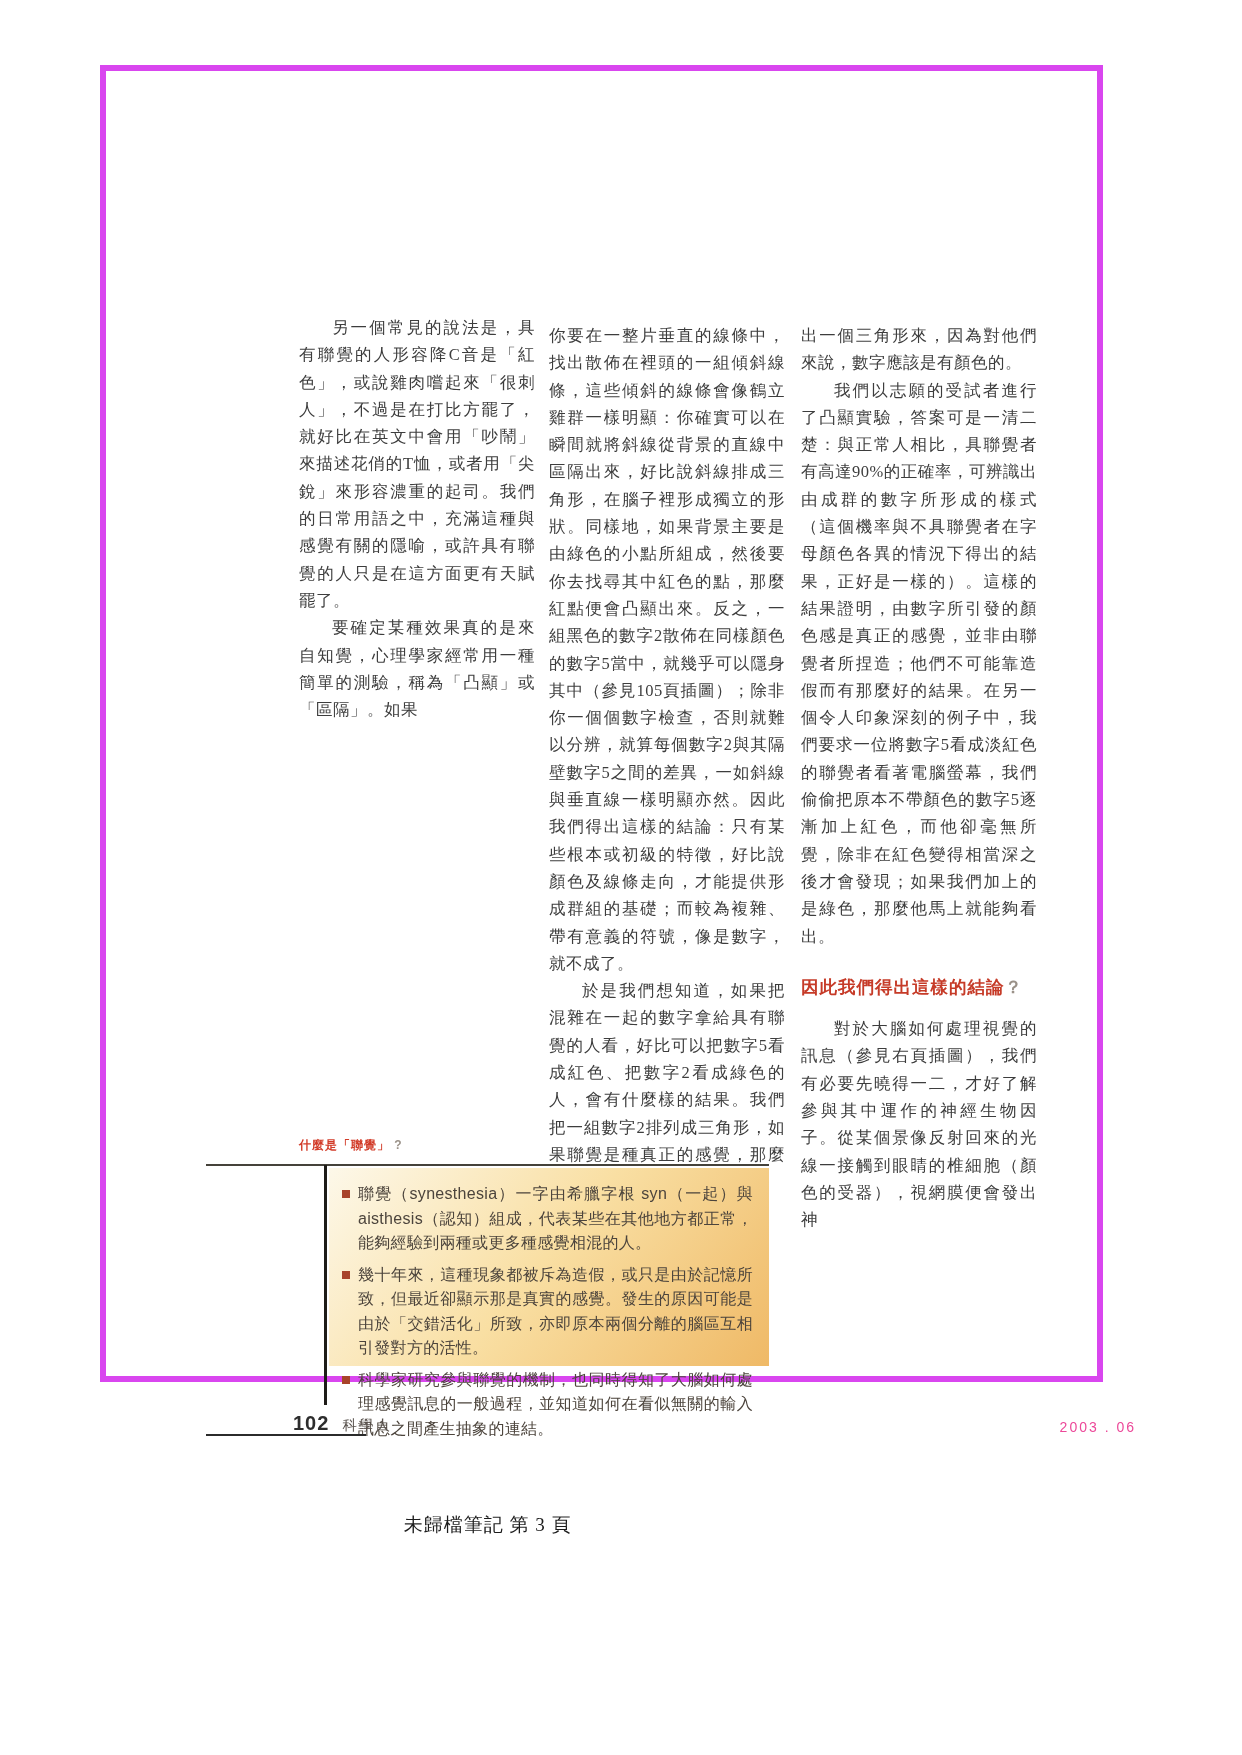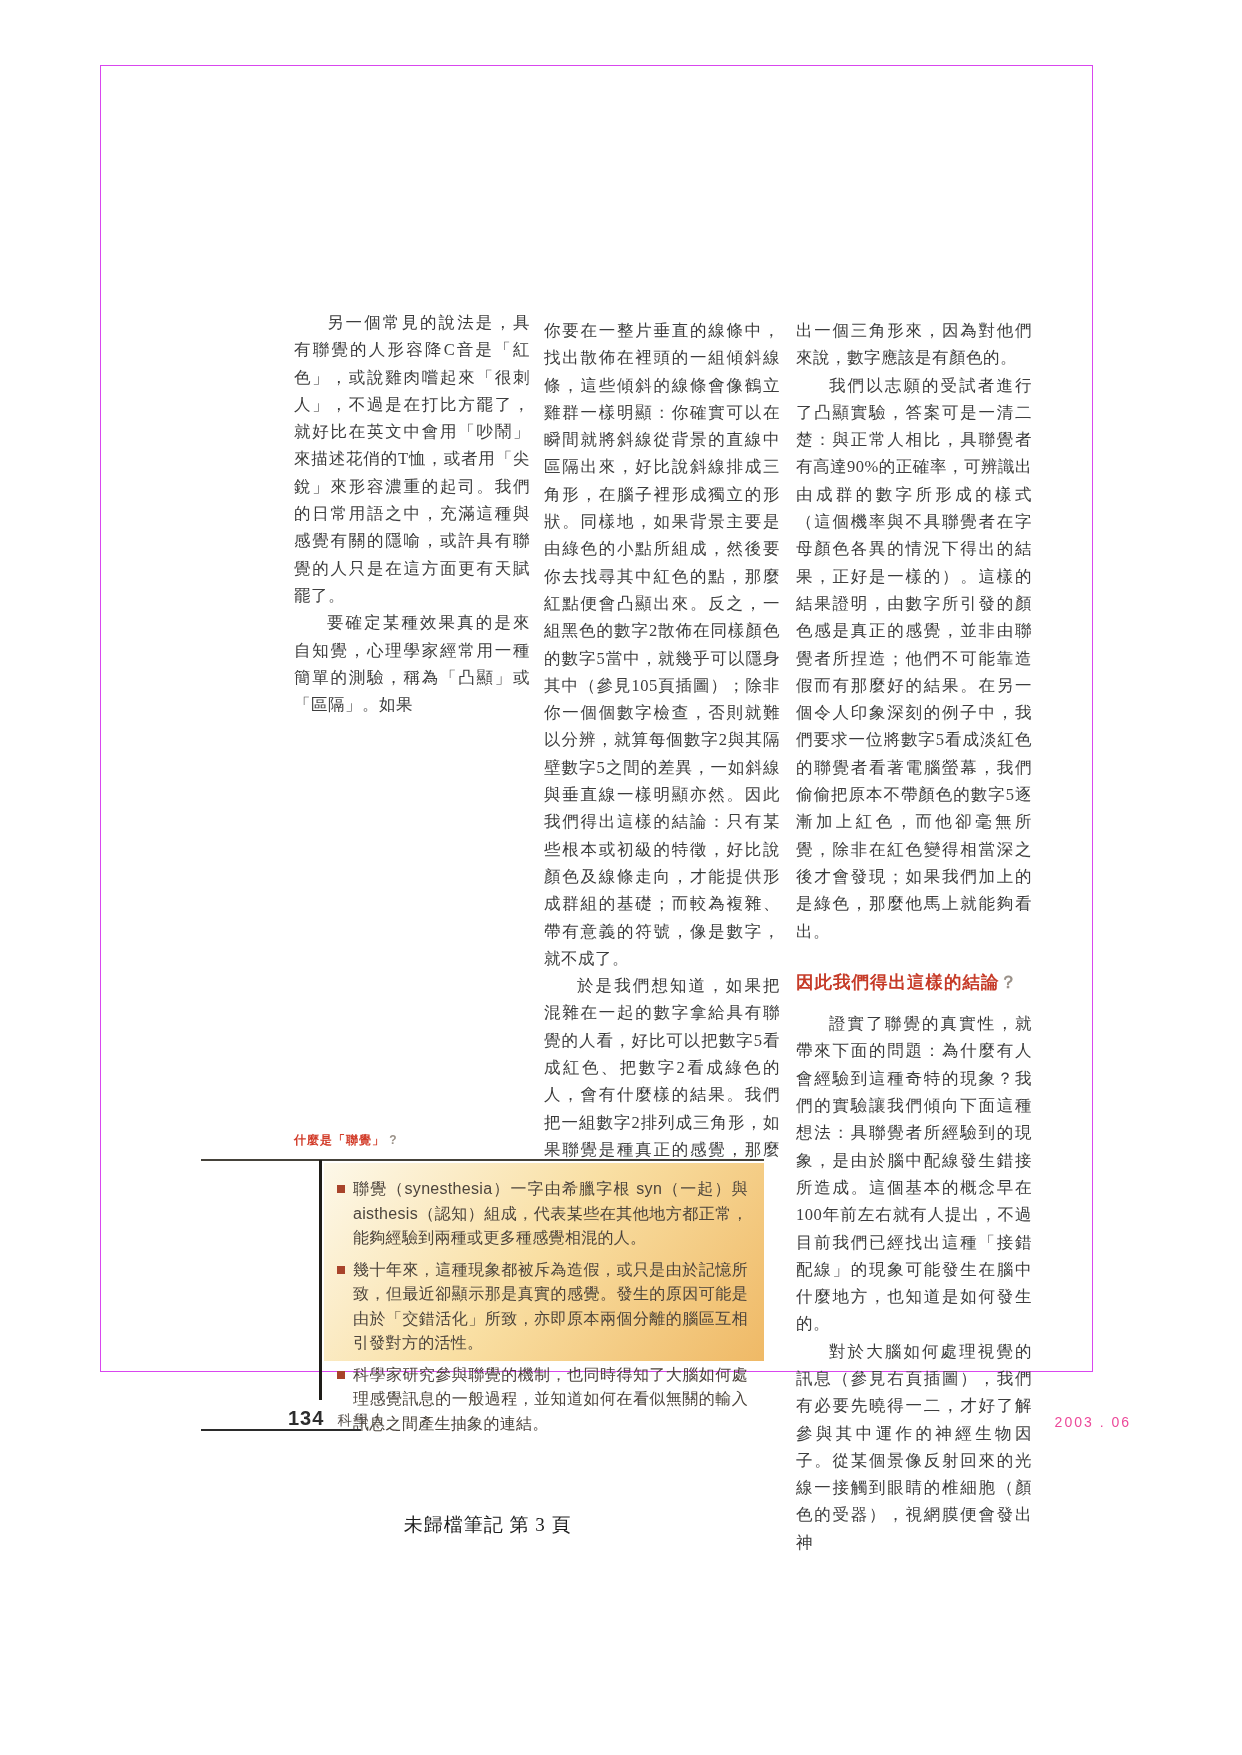--- a/index.html
+++ b/index.html
@@ -2,21 +2,21 @@
 <html><head>
 <meta charset="utf-8">
 <style>
   html,body{margin:0;padding:0;}
   body{
     width:1242px;height:1755px;position:relative;background:#ffffff;
     font-family:"Liberation Serif", serif;
   }
   .page-frame{
     position:absolute;left:100px;top:65px;width:991px;height:1305px;
-    border:1px solid #d946ef;background:#ffffff;
+    border:6px solid #d946ef;background:#ffffff;
   }
   .text-col{
     position:absolute;width:236px;text-align:justify;
     font-size:16.5px;line-height:27.3px;letter-spacing:0.5px;color:#3d3d3d;
   }
   .text-col p{margin:0;text-indent:2em;}
   .text-col p.noindent{text-indent:0;margin-top:8px;}
   #col1{left:193px;top:243px;}
   #col2{left:443px;top:243px;}
   #col3{left:695px;top:243px;}
@@ -85,21 +85,20 @@
     <p class="noindent">你要在一整片垂直的線條中，找出散佈在裡頭的一組傾斜線條，這些傾斜的線條會像鶴立雞群一樣明顯：你確實可以在瞬間就將斜線從背景的直線中區隔出來，好比說斜線排成三角形，在腦子裡形成獨立的形狀。同樣地，如果背景主要是由綠色的小點所組成，然後要你去找尋其中紅色的點，那麼紅點便會凸顯出來。反之，一組黑色的數字2散佈在同樣顏色的數字5當中，就幾乎可以隱身其中（參見105頁插圖）；除非你一個個數字檢查，否則就難以分辨，就算每個數字2與其隔壁數字5之間的差異，一如斜線與垂直線一樣明顯亦然。因此我們得出這樣的結論：只有某些根本或初級的特徵，好比說顏色及線條走向，才能提供形成群組的基礎；而較為複雜、帶有意義的符號，像是數字，就不成了。</p>
     <p>於是我們想知道，如果把混雜在一起的數字拿給具有聯覺的人看，好比可以把數字5看成紅色、把數字2看成綠色的人，會有什麼樣的結果。我們把一組數字2排列成三角形，如果聯覺是種真正的感覺，那麼我們的測試者將很容易「看」</p>
   </div>
 
   <div class="text-col" id="col3">
     <p class="noindent">出一個三角形來，因為對他們來說，數字應該是有顏色的。</p>
     <p>我們以志願的受試者進行了凸顯實驗，答案可是一清二楚：與正常人相比，具聯覺者有高達90%的正確率，可辨識出由成群的數字所形成的樣式（這個機率與不具聯覺者在字母顏色各異的情況下得出的結果，正好是一樣的）。這樣的結果證明，由數字所引發的顏色感是真正的感覺，並非由聯覺者所捏造；他們不可能靠造假而有那麼好的結果。在另一個令人印象深刻的例子中，我們要求一位將數字5看成淡紅色的聯覺者看著電腦螢幕，我們偷偷把原本不帶顏色的數字5逐漸加上紅色，而他卻毫無所覺，除非在紅色變得相當深之後才會發現；如果我們加上的是綠色，那麼他馬上就能夠看出。</p>
     <div class="section-heading">
       <span>因此我們得出這樣的結論</span><span class="qmark">？</span>
     </div>
-    <p>證實了聯覺的真實性，就帶來下面的問題：為什麼有人會經驗到這種奇特的現象？我們的實驗讓我們傾向下面這種想法：具聯覺者所經驗到的現象，是由於腦中配線發生錯接所造成。這個基本的概念早在100年前左右就有人提出，不過目前我們已經找出這種「接錯配線」的現象可能發生在腦中什麼地方，也知道是如何發生的。</p>
     <p>對於大腦如何處理視覺的訊息（參見右頁插圖），我們有必要先曉得一二，才好了解參與其中運作的神經生物因子。從某個景像反射回來的光線一接觸到眼睛的椎細胞（顏色的受器），視網膜便會發出神</p>
   </div>
 
   <div class="box-title">
     <span>什麼是「聯覺」</span>
     <span class="qmark">?</span>
   </div>
   <div class="title-underline"></div>
   <div class="box-left-rule"></div>
 
@@ -114,20 +113,20 @@
         <span>幾十年來，這種現象都被斥為造假，或只是由於記憶所致，但最近卻顯示那是真實的感覺。發生的原因可能是由於「交錯活化」所致，亦即原本兩個分離的腦區互相引發對方的活性。</span>
       </li>
       <li>
         <span class="bullet-sq"></span>
         <span>科學家研究參與聯覺的機制，也同時得知了大腦如何處理感覺訊息的一般過程，並知道如何在看似無關的輸入訊息之間產生抽象的連結。</span>
       </li>
     </ul>
   </div>
 
   <div class="footer-left">
-    <span class="pnum">134</span><span class="pname">科學人</span>
+    <span class="pnum">102</span><span class="pname">科學人</span>
   </div>
   <div class="footer-rule"></div>
   <div class="footer-right">2003 . 06</div>
 
 </div>
 
 <div class="bottom-caption">未歸檔筆記 第 3 頁</div>
 
 </body></html>

